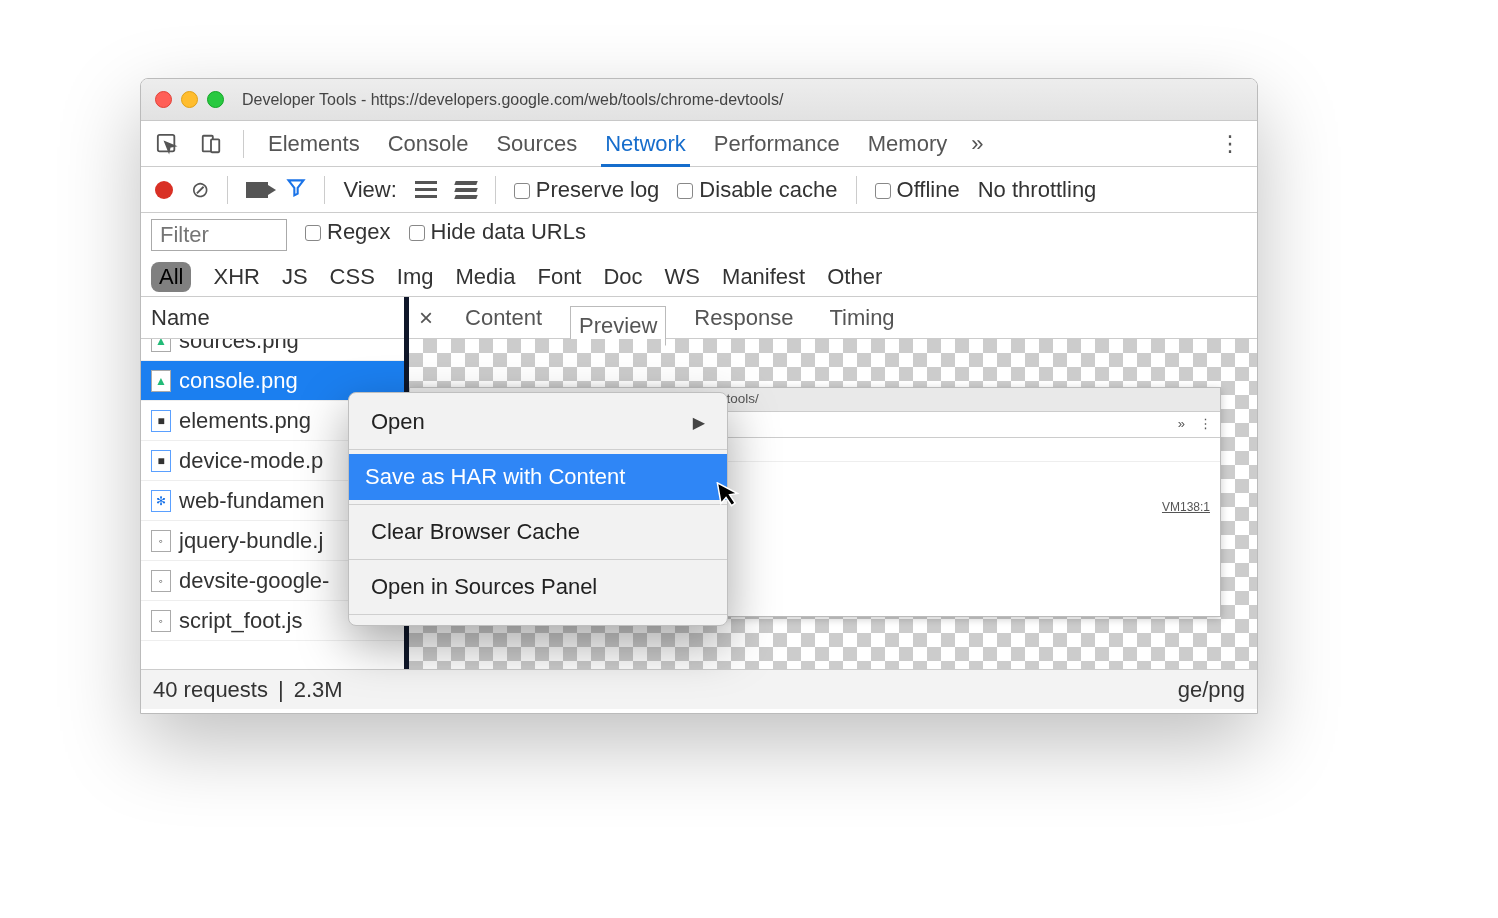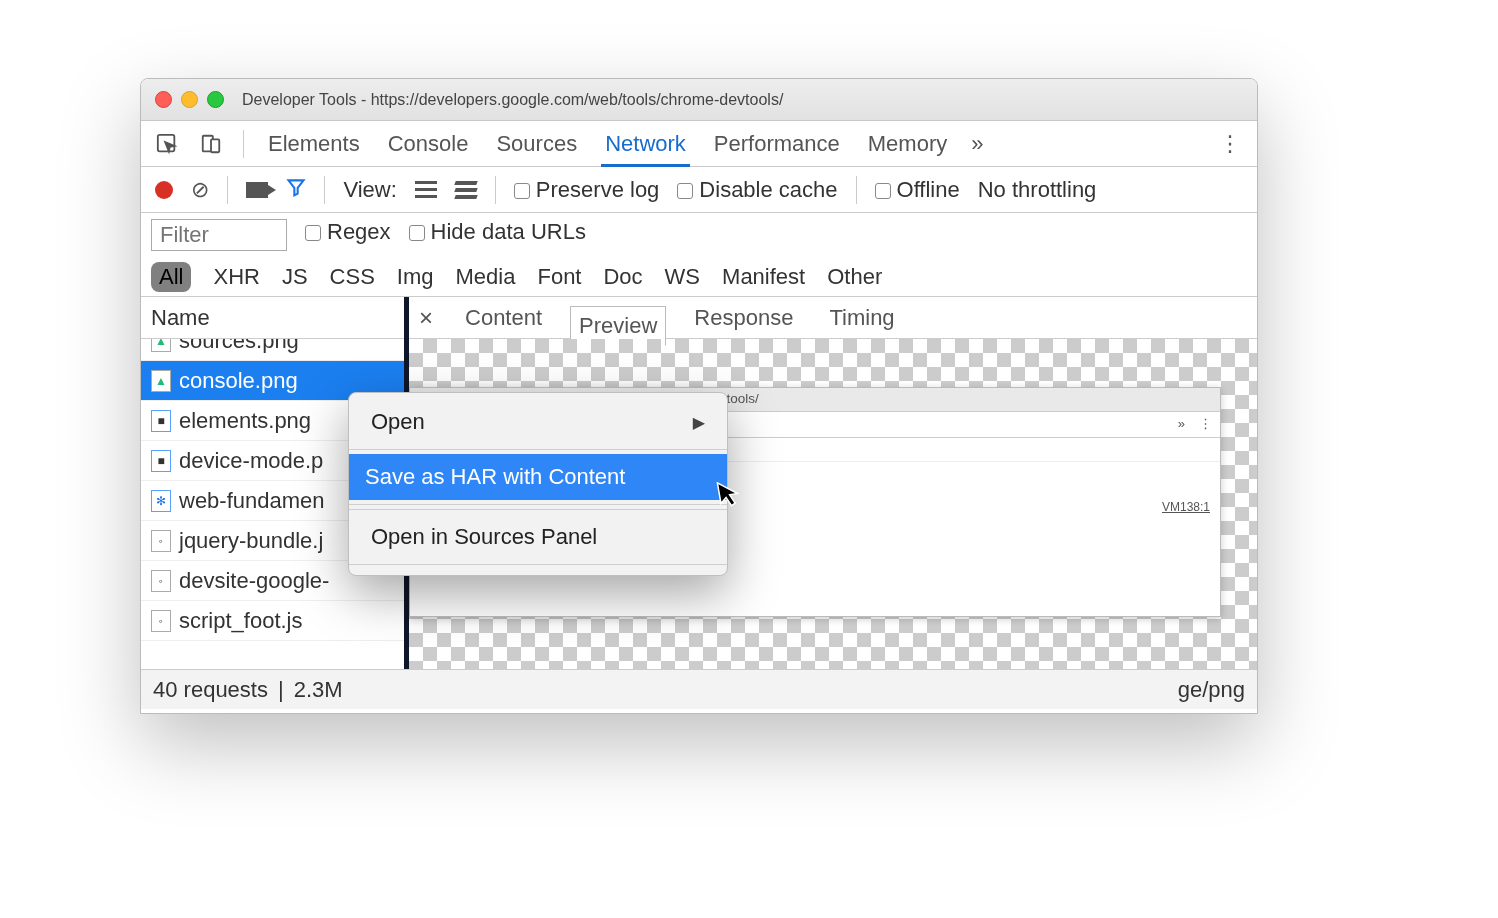--- a/index.html
+++ b/index.html
@@ -356,20 +356,23 @@
 
 <div class="ctxmenu">
   <div class="ctxitem sub">
       <span>Open</span>
     </div>
   <div class="ctxsep"></div>
   <div class="ctxitem highlight">
       <span>Save as HAR with Content</span>
     </div>
   <div class="ctxsep"></div>
+  <div class="ctxitem">
+      <span>Clear Browser Cache</span>
+    </div>
   <div class="ctxsep"></div>
   <div class="ctxitem">
       <span>Open in Sources Panel</span>
     </div>
   <div class="ctxsep"></div>
 </div>
 
 <div class="cursor">
   <svg width="22" height="28" viewBox="0 0 20 28">
       <path d="M1 1 L1 22 L7 17 L11 26 L15 24 L11 15 L19 15 Z" fill="#000" stroke="#fff" stroke-width="1.5"></path>

